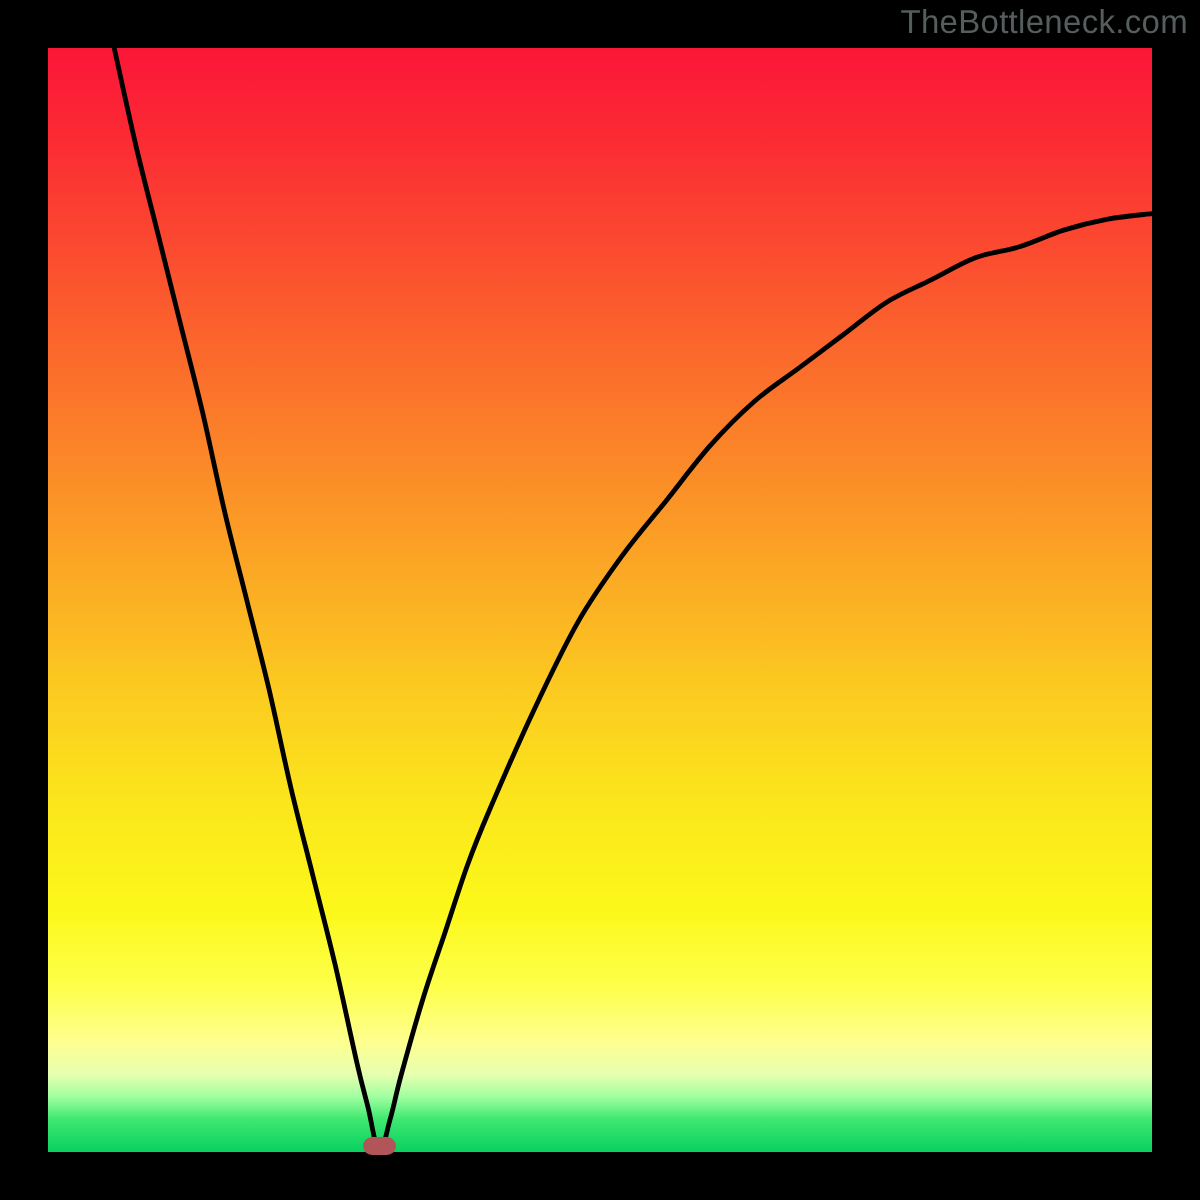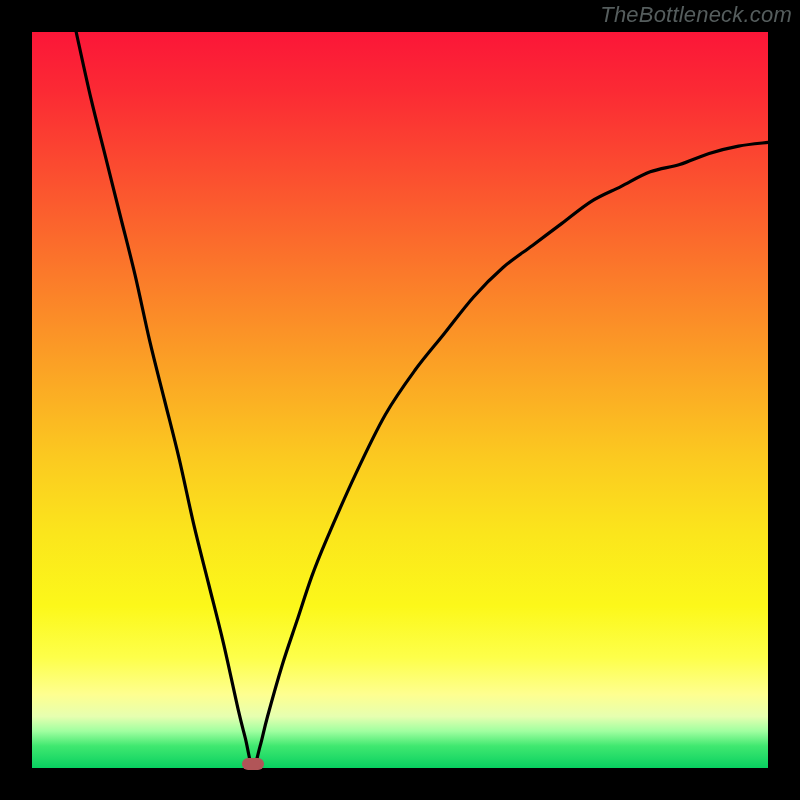--- a/index.html
+++ b/index.html
@@ -46,21 +46,20 @@
   }
   .watermark {
     position: absolute;
     top: 2px;
     right: 8px;
     color: #555d5d;
     font-size: 22px;
     font-weight: 500;
     letter-spacing: 0.2px;
     user-select: none;
-    font-style: italic;
   }
   svg.curve {
     position: absolute;
     left: 0; top: 0;
     width: 736px; height: 736px;
     overflow: visible;
   }
   .minpoint {
     position: absolute;
     width: 22px;

